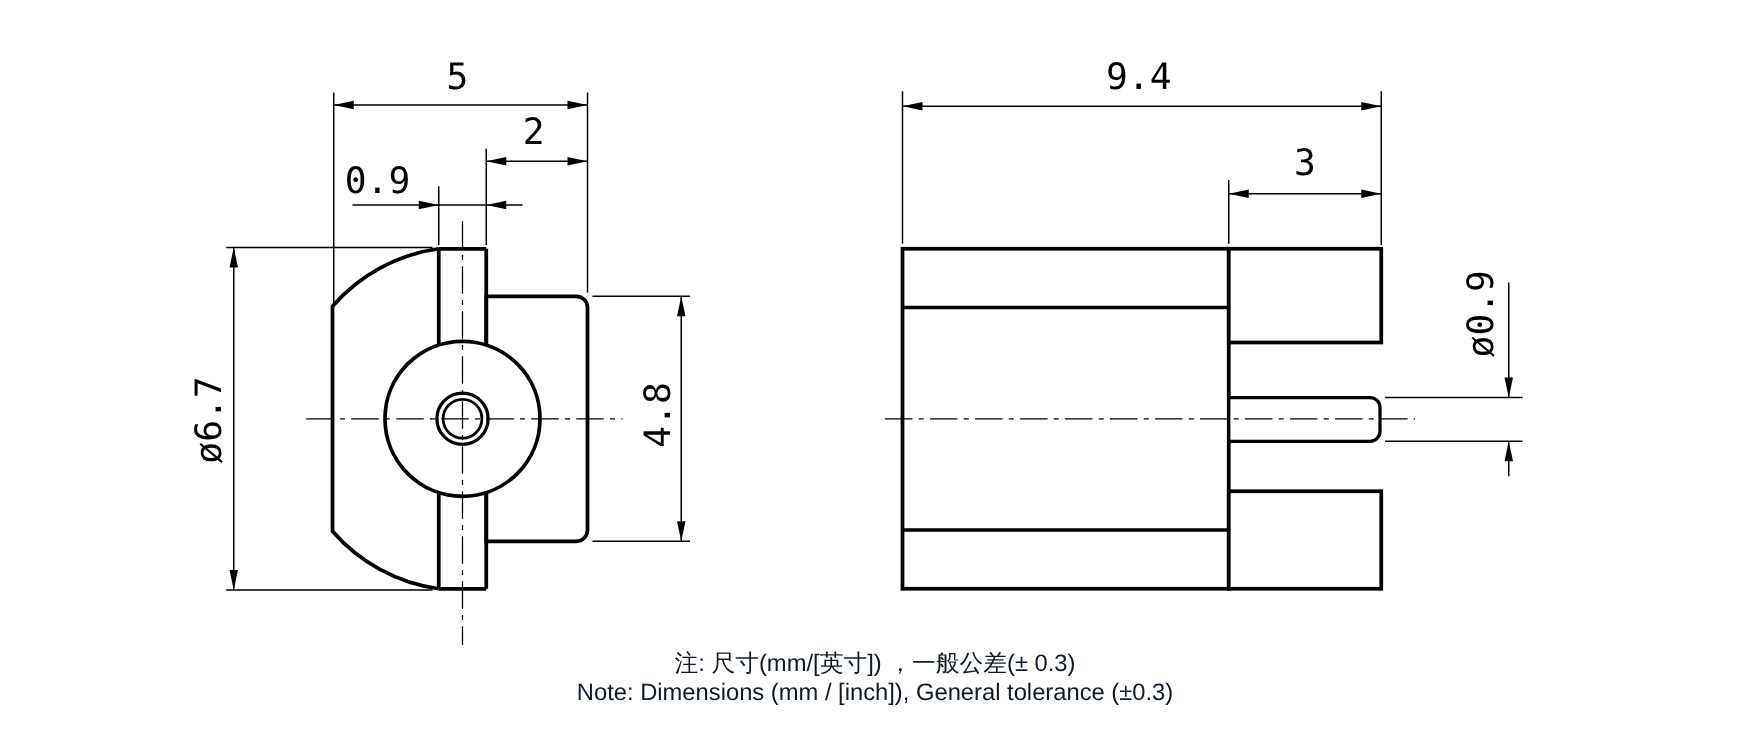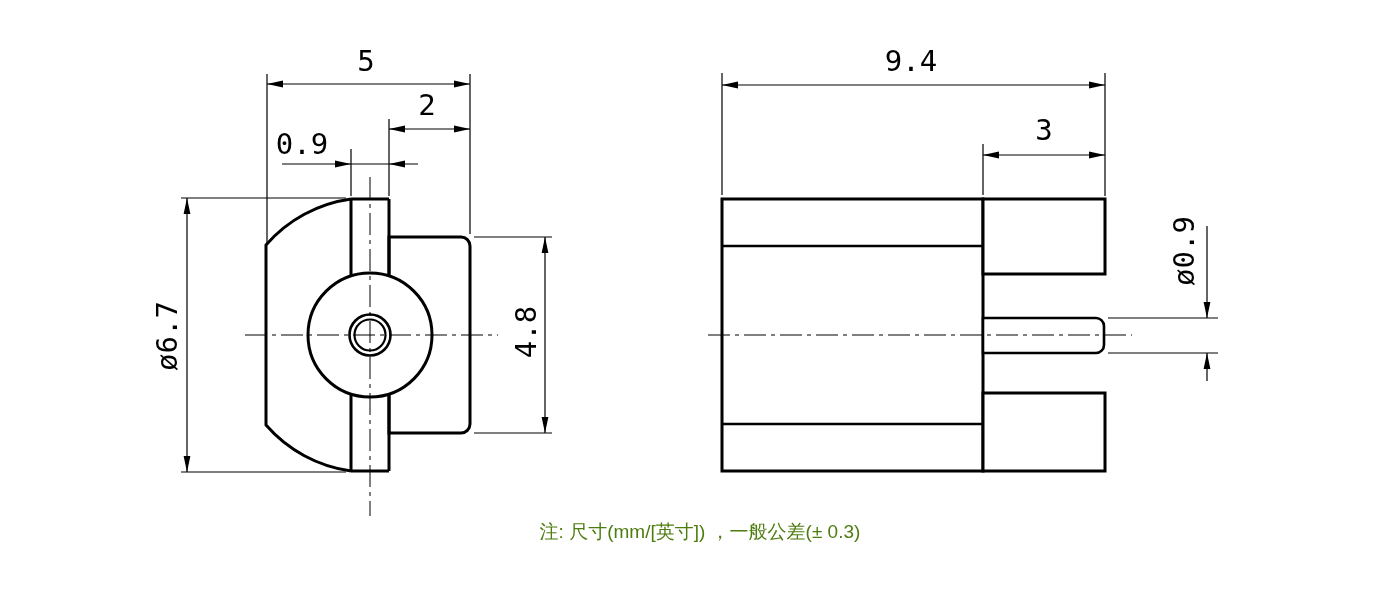--- a/index.html
+++ b/index.html
@@ -21,21 +21,21 @@
   .thin{stroke:#000;stroke-width:1.2;fill:none;}
   
   .center{stroke:#000;stroke-width:1;fill:none;stroke-dasharray:22 5 4 5;}
   .arrow{fill:#000;stroke:none;}
   .dim-text{
     font-family:"DejaVu Sans Mono", monospace;
     font-size:29px;fill:#000;
   }
   .note-block{
     position:absolute;left:0;top:520px;width:100%;
-    text-align:center;color:#4d7c0f;
+    text-align:center;color:#0f172a;
   }
   .note-line{font-size:19px;line-height:23px;}
 </style>
 </head>
 <body>
 
 <div class="stage">
   <svg class="drawing-svg" width="1400" height="600" viewBox="0 0 1400 600">
 
     <g>
@@ -131,14 +131,15 @@
         <path d="M1108,318 H1218 M1108,353 H1218 M1207,226 V318 M1207,353 V381" class="thin"></path>
         <polygon points="1207,318 1203.6,302 1210.4,302" class="arrow"></polygon>
         <polygon points="1207,353 1203.6,369 1210.4,369" class="arrow"></polygon>
         <text x="1184" y="251" transform="rotate(-90 1184 251)" text-anchor="middle" dominant-baseline="central" class="dim-text">ø0.9</text>
       </g>
     </g>
   </svg>
 
   <div class="note-block">
     <div class="note-line">注: 尺寸(mm/[英寸]) ，一般公差(± 0.3)</div>
+    <div class="note-line">Note: Dimensions (mm / [inch]), General tolerance (±0.3)</div>
   </div>
 </div>
 
 </body></html>

